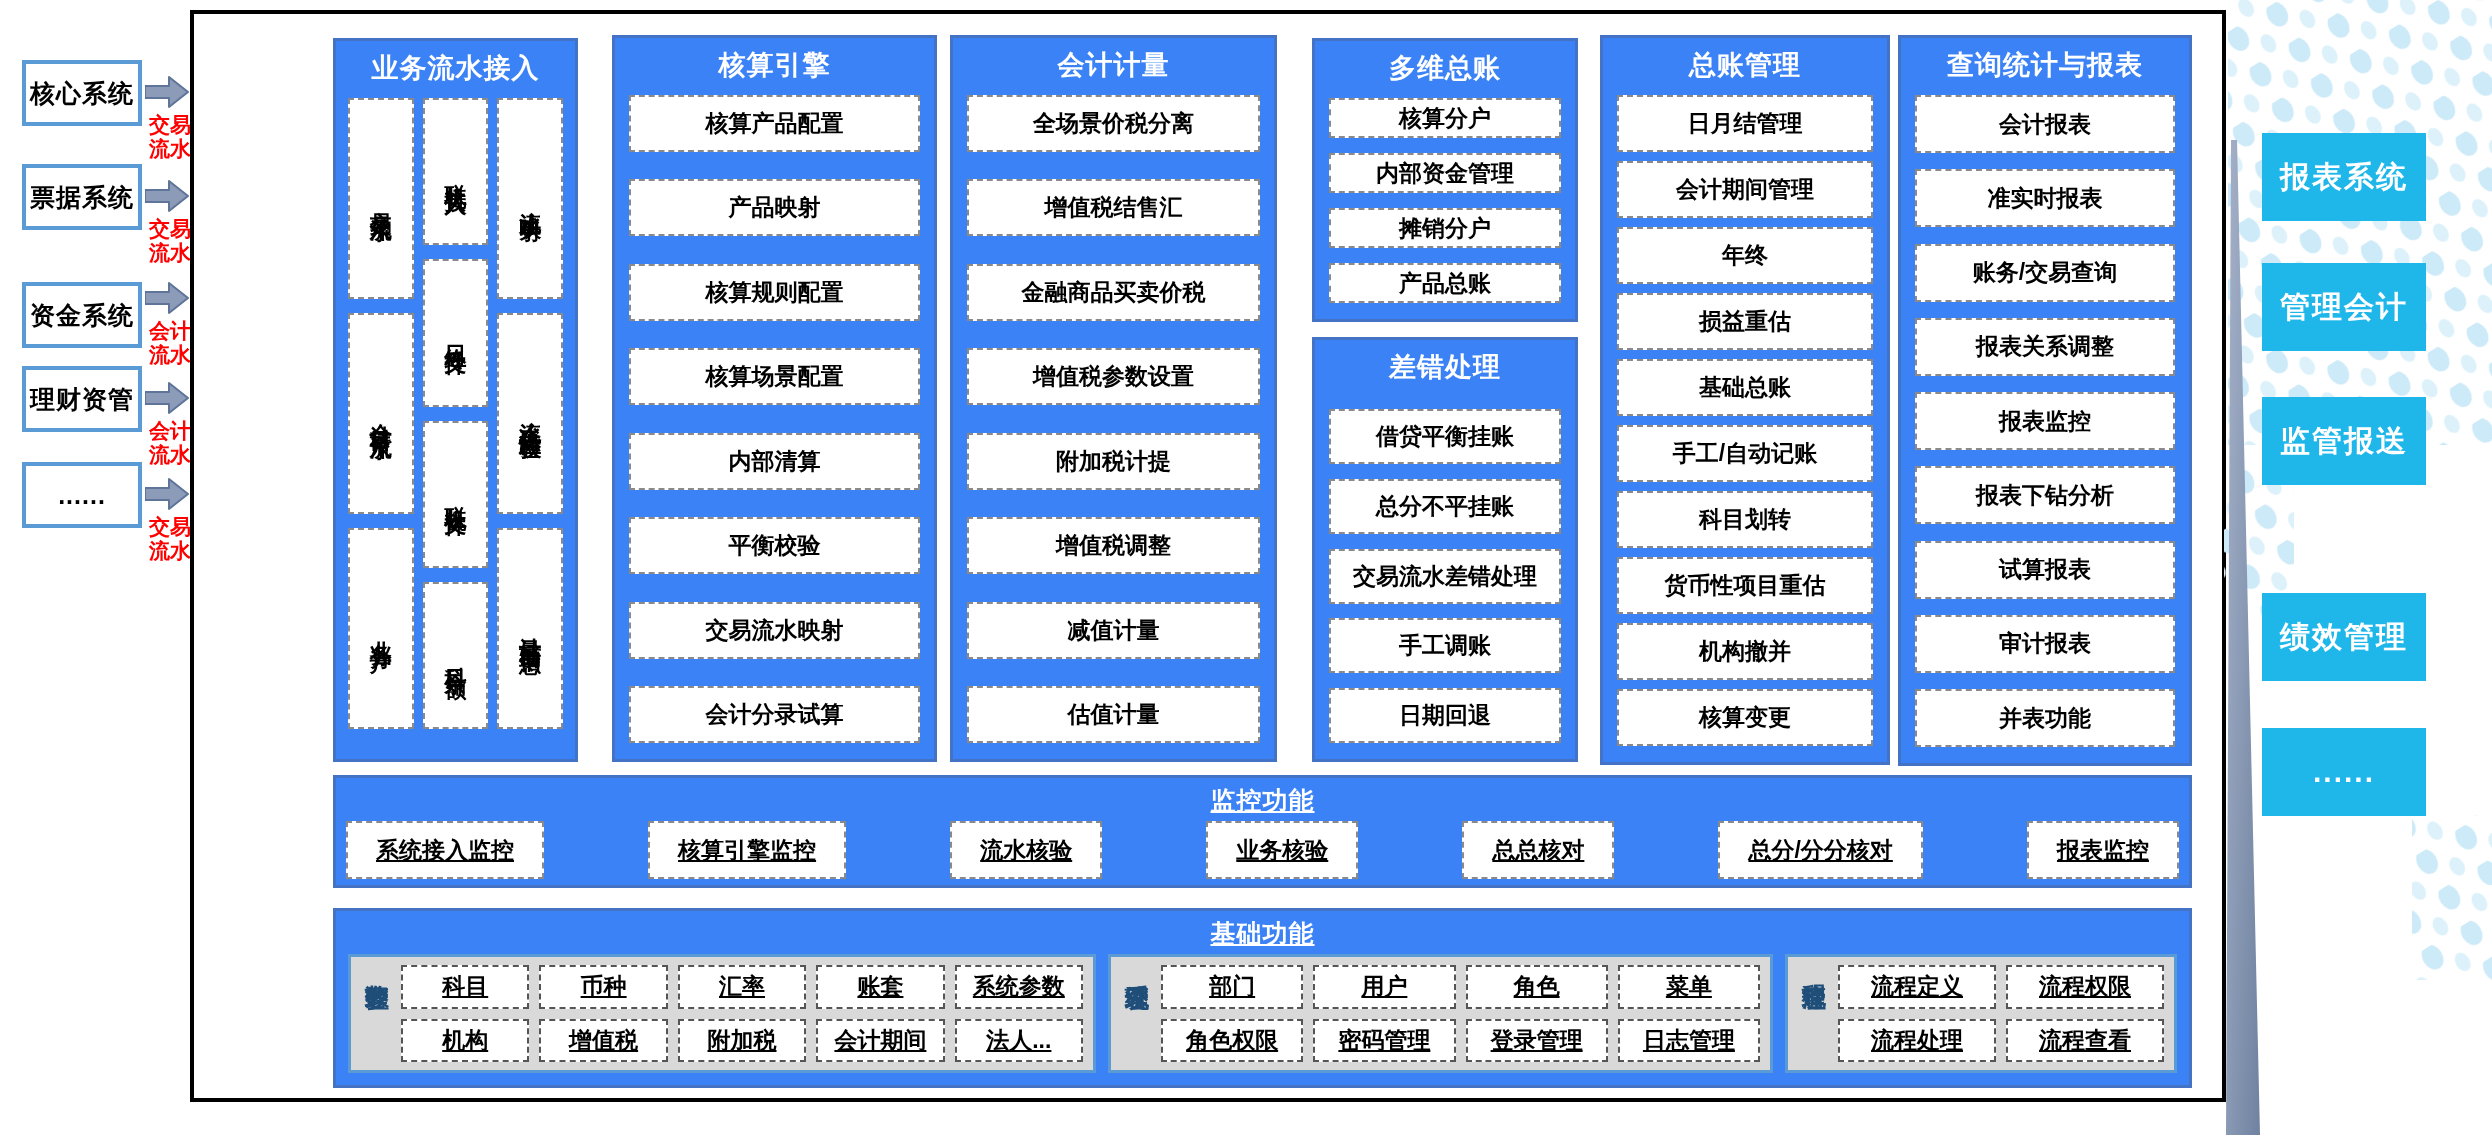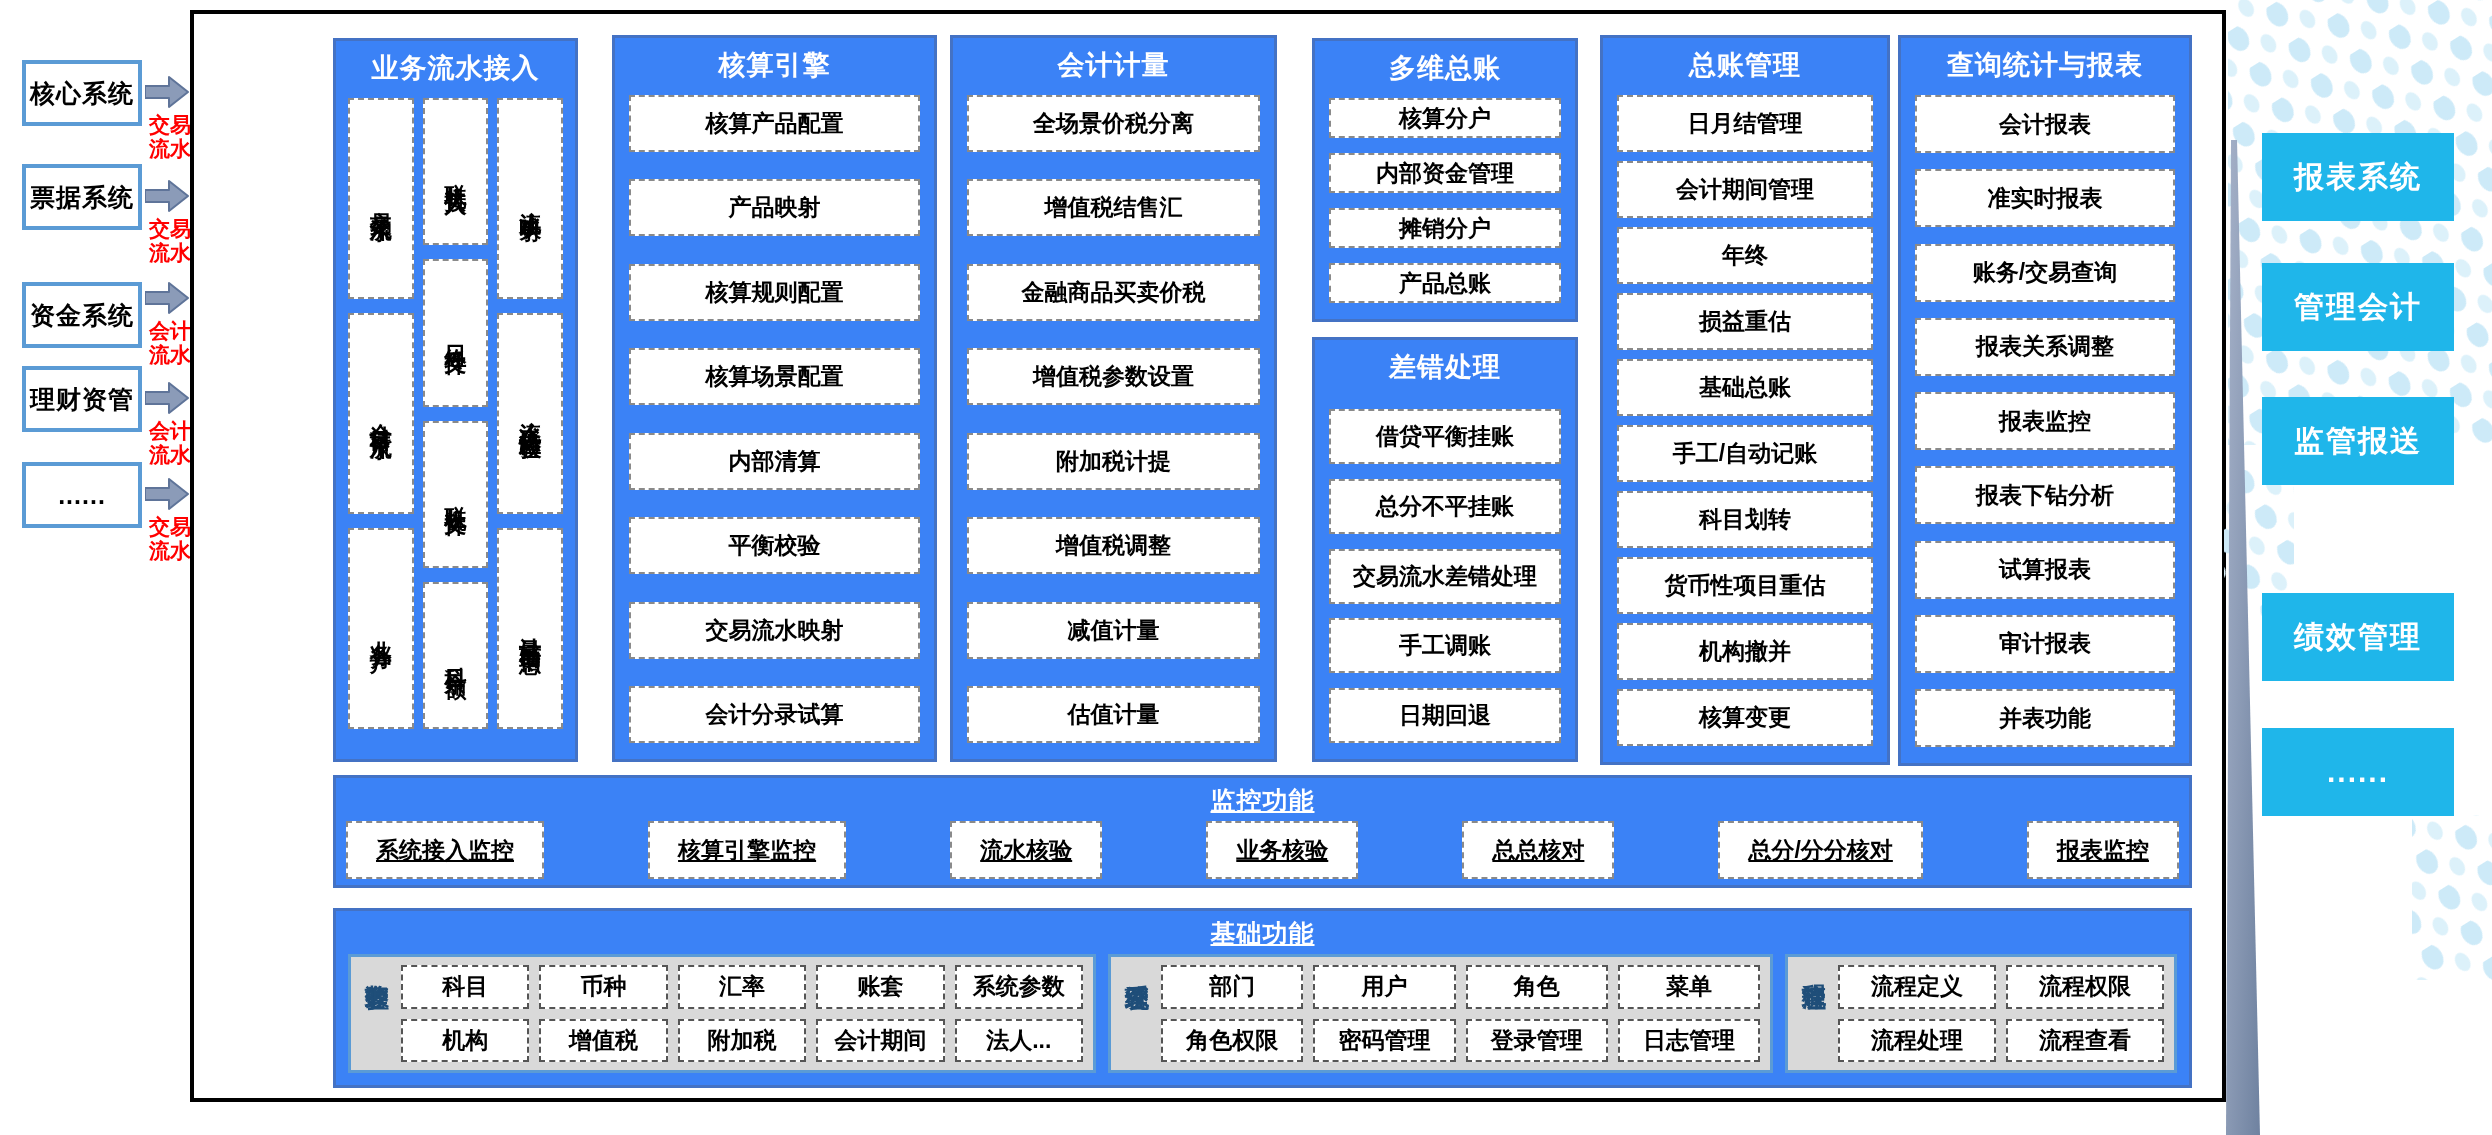--- a/index.html
+++ b/index.html
@@ -40,26 +40,26 @@
   
   .mon-items{flex:1;display:flex;align-items:center;justify-content:space-between;padding:2px 10px 12px;}
   .mon-item{height:58px;padding:0 28px;text-decoration:underline;}
 
   
   .base-body{flex:1;display:flex;gap:12px;padding:2px 12px 12px;}
   .section{background:#D9D9D9;border:3px solid #5B9BD5;box-sizing:border-box;display:flex;padding:8px 10px;gap:8px;}
   .section-label{writing-mode:vertical-rl;text-orientation:upright;color:#1F4E79;font-weight:800;font-size:24px;
                  display:flex;align-items:center;letter-spacing:1px;}
   .section-grid{flex:1;display:flex;flex-direction:column;gap:10px;}
-  .srow{flex:1;display:flex;gap:10px;}
+  .srow{flex:1;display:flex;gap:10px;text-decoration:underline;}
   .scell{flex:1;background:#fff;border:2px dashed #555;display:flex;align-items:center;justify-content:center;
          font-size:23px;font-weight:700;box-sizing:border-box;}
 
   
-  .out-box{position:absolute;left:2262px;width:192px;height:88px;background:#1FB6EA;color:#fff;font-weight:800;
+  .out-box{position:absolute;left:2262px;width:164px;height:88px;background:#1FB6EA;color:#fff;font-weight:800;
            font-size:30px;display:flex;align-items:center;justify-content:center;letter-spacing:2px;}
   .right-strip{position:absolute;left:2200px;top:0;width:292px;height:1135px;}
 </style>
 </head>
 <body>
 
 <div class="stage">
 
   <div class="src-box" style="top:60px">核心系统</div>
   <div class="src-box" style="top:164px">票据系统</div>

